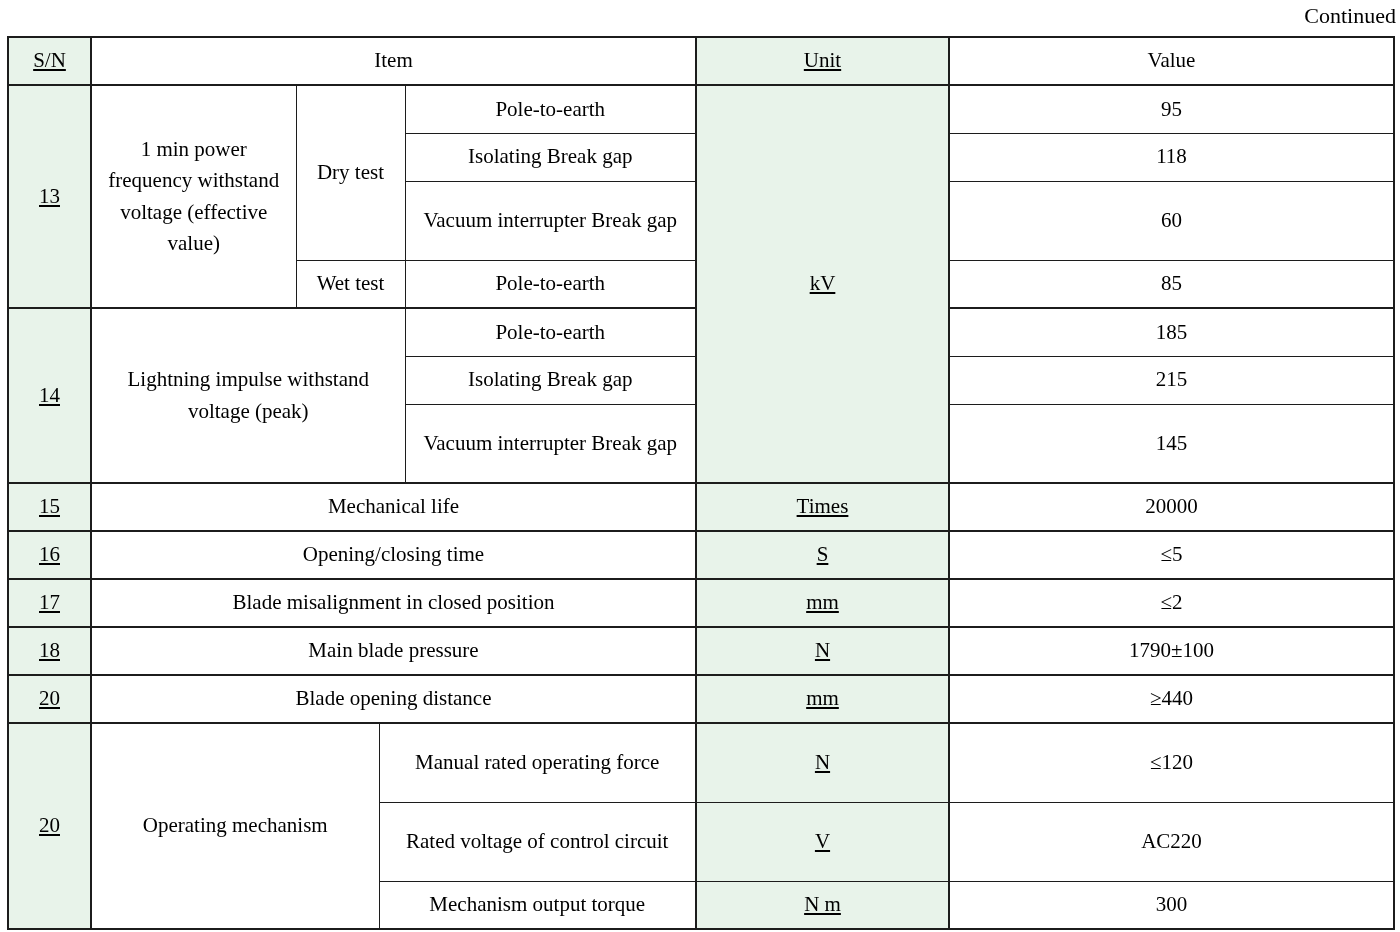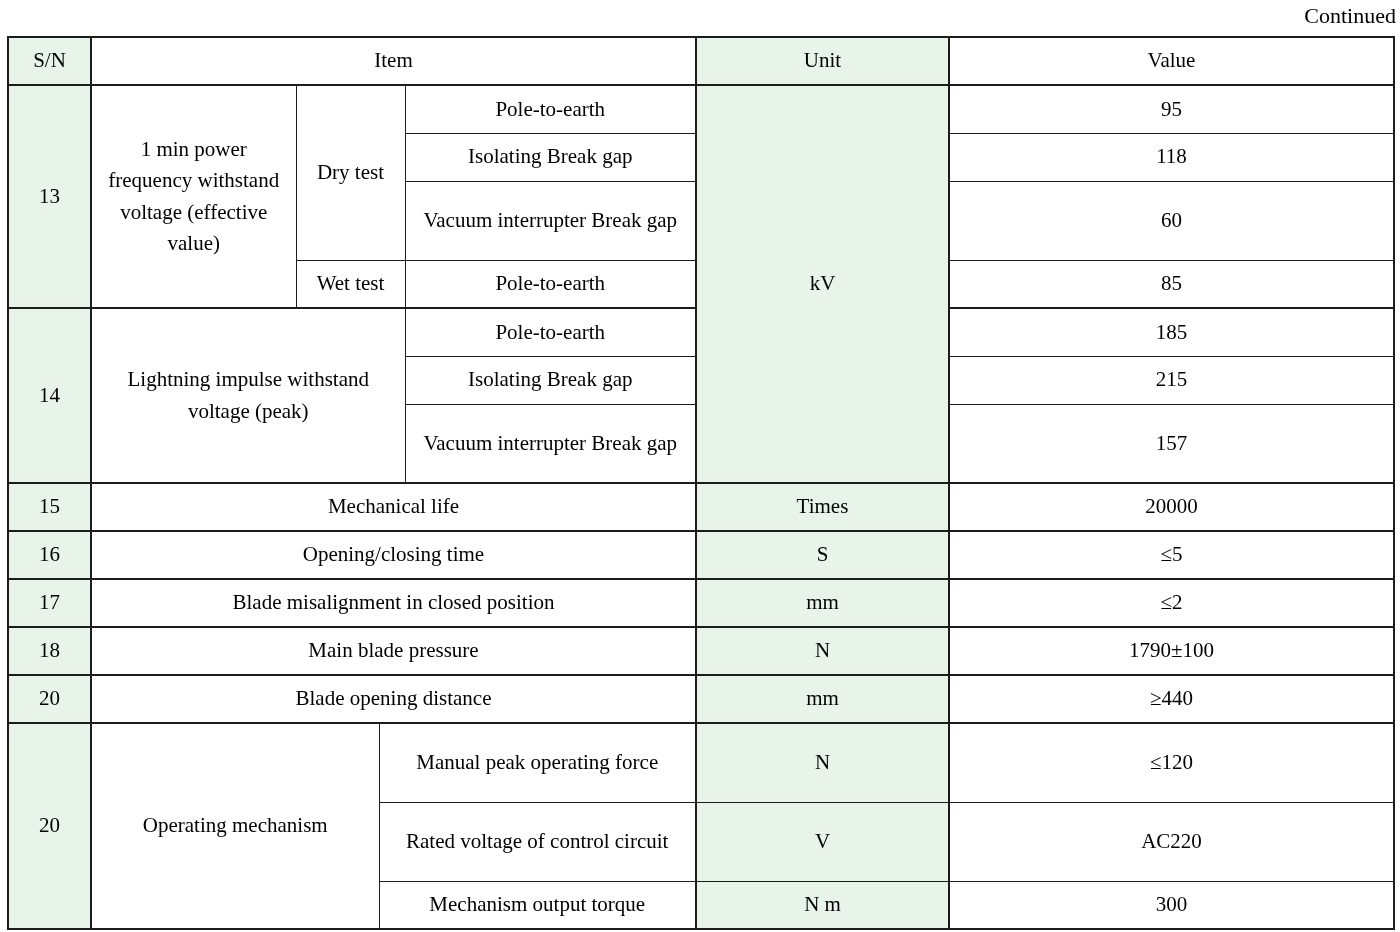--- a/index.html
+++ b/index.html
@@ -32,21 +32,21 @@
   }
   td {
     border: 1px solid var(--bc);
     text-align: center;
     vertical-align: middle;
     font-size: 21px;
     line-height: 1.5;
     padding: 2px 8px;
     overflow: hidden;
   }
-  .g { background: var(--green); }
+  .g { background: var(--green); text-decoration: underline; }
   tr.t2 > td { border-top-width: 2px; }   
   td.br2 { border-right-width: 2px; }     
   tr.r1 { height: 48px; }                 
   tr.r2 { height: 79px; }                 
 </style>
 </head>
 <body>
 
 <div class="page">
 
@@ -103,21 +103,21 @@
       <td>185</td>
     </tr>
 
     <tr class="r1">
       <td class="br2">Isolating Break gap</td>
       <td>215</td>
     </tr>
 
     <tr class="r2">
       <td class="br2">Vacuum interrupter Break gap</td>
-      <td>157</td>
+      <td>145</td>
     </tr>
 
     <tr class="r1 t2">
       <td class="g br2">15</td>
       <td colspan="4" class="br2">Mechanical life</td>
       <td class="g br2">Times</td>
       <td>20000</td>
     </tr>
 
     <tr class="r1 t2">
@@ -144,21 +144,21 @@
     <tr class="r1 t2">
       <td class="g br2">20</td>
       <td colspan="4" class="br2">Blade opening distance</td>
       <td class="g br2">mm</td>
       <td>≥440</td>
     </tr>
 
     <tr class="r2 t2">
       <td rowspan="3" class="g br2">20</td>
       <td rowspan="3" colspan="2">Operating mechanism</td>
-      <td colspan="2" class="br2">Manual peak operating force</td>
+      <td colspan="2" class="br2">Manual rated operating force</td>
       <td class="g br2">N</td>
       <td>≤120</td>
     </tr>
 
     <tr class="r2">
       <td colspan="2" class="br2">Rated voltage of control circuit</td>
       <td class="g br2">V</td>
       <td>AC220</td>
     </tr>
 

